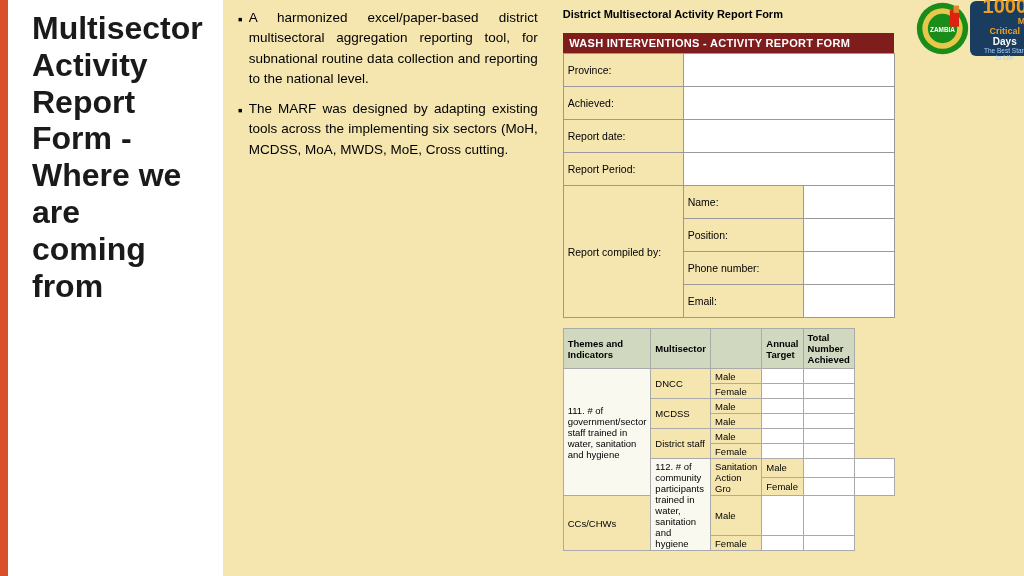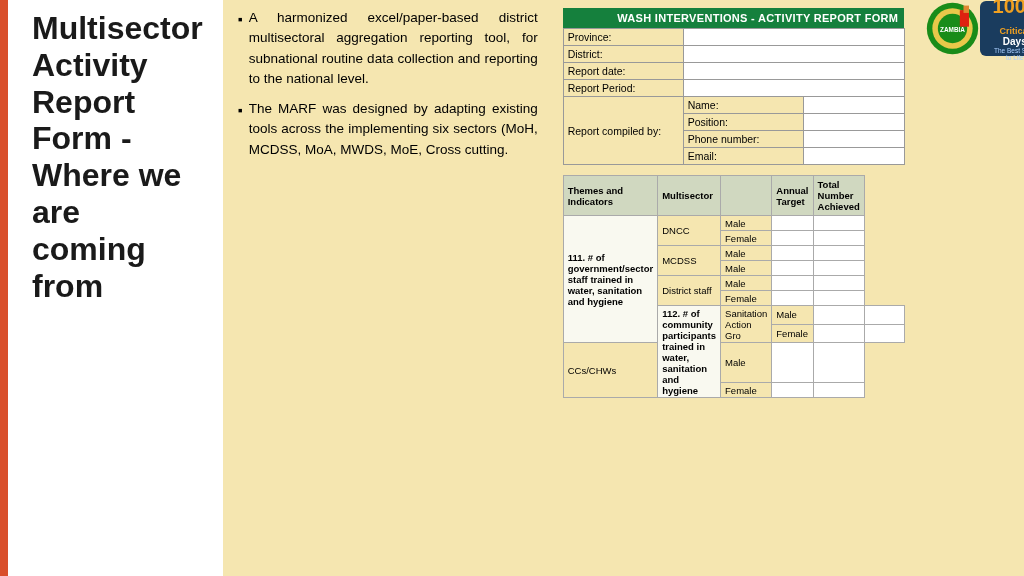--- a/index.html
+++ b/index.html
@@ -90,32 +90,32 @@
     }
 
     
     .form-table {
       border-collapse: collapse;
       width: 100%;
       font-size: 10.5px;
     }
 
     .form-table th {
-      background: #15803d;
+      background: #7f1d1d;
       color: white;
-      text-align: right;
+      text-align: left;
       padding: 4px 6px;
       font-size: 11px;
       font-weight: bold;
       letter-spacing: 0.3px;
     }
 
     .form-table td {
       border: 1px solid #999;
-      padding: 2px 4px;
+      padding: 10px 4px;
       font-size: 10.5px;
     }
 
     .form-table .label-cell {
       width: 120px;
       font-weight: normal;
     }
 
     .form-table .value-cell {
       background: white;
@@ -143,21 +143,20 @@
       font-size: 9.5px;
     }
 
     .indicators-table .header-row th {
       background: #d0d8c0;
     }
 
     .indicators-table .theme-cell {
       background: #f9f9f0;
       vertical-align: middle;
-      font-weight: bold;
     }
 
     .indicators-table .empty-cell {
       background: white;
       min-width: 40px;
     }
 
     .footer {
       display: flex;
       justify-content: space-between;
@@ -213,34 +212,35 @@
         <span>A harmonized excel/paper-based district multisectoral aggregation reporting tool, for subnational routine data collection and reporting to the national level.</span>
       </div>
       <div class="bullet-item">
         <span class="bullet">▪</span>
         <span>The MARF was designed by adapting existing tools across the implementing six sectors (MoH, MCDSS, MoA, MWDS, MoE, Cross cutting.</span>
       </div>
     </div>
 
     <div class="right-panel">
 
+      <div class="form-label">District Multisectoral Activity Report Form</div>
 
       <table class="form-table">
         <thead>
           <tr>
             <th colspan="3">WASH INTERVENTIONS - ACTIVITY REPORT FORM</th>
           </tr>
         </thead>
         <tbody>
           <tr>
             <td class="label-cell">Province:</td>
             <td class="value-cell" colspan="2"></td>
           </tr>
           <tr>
-            <td class="label-cell">District:</td>
+            <td class="label-cell">Achieved:</td>
             <td class="value-cell" colspan="2"></td>
           </tr>
           <tr>
             <td class="label-cell">Report date:</td>
             <td class="value-cell" colspan="2"></td>
           </tr>
           <tr>
             <td class="label-cell">Report Period:</td>
             <td class="value-cell" colspan="2"></td>
           </tr>

